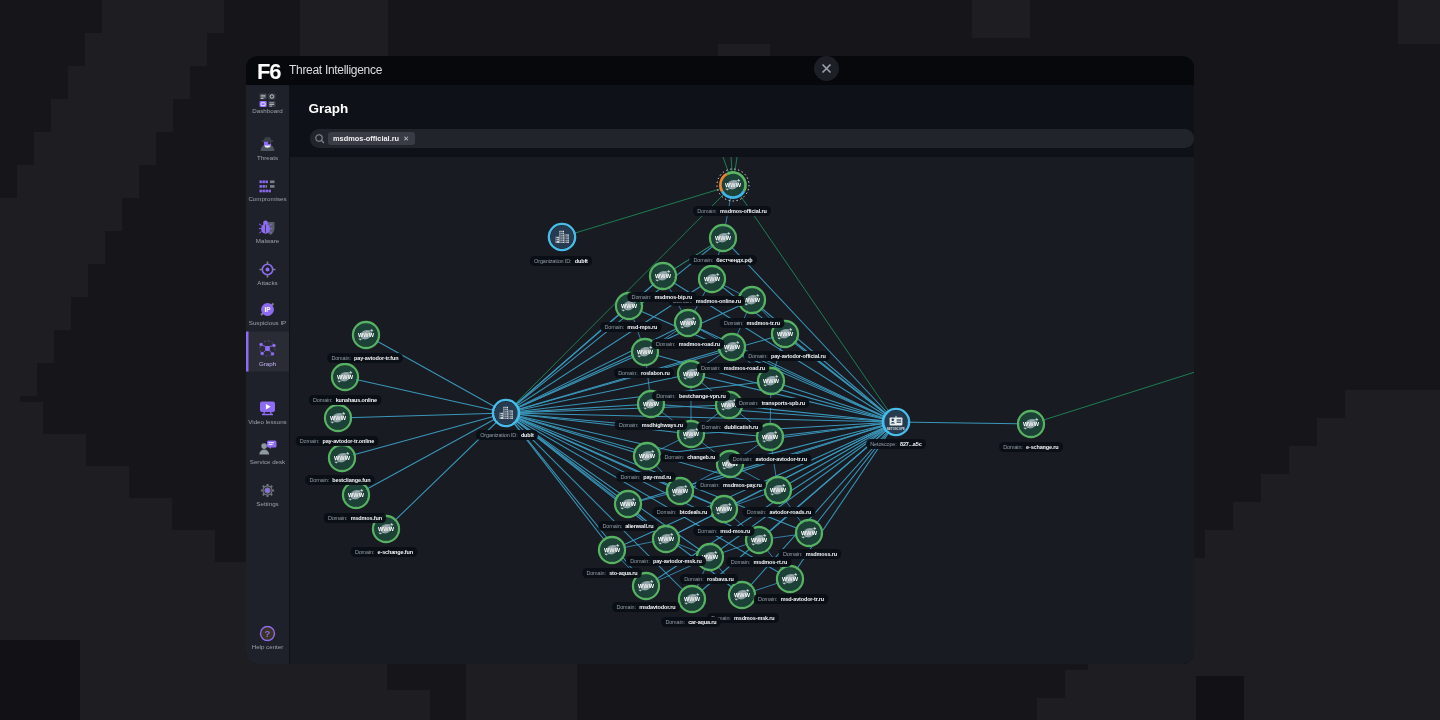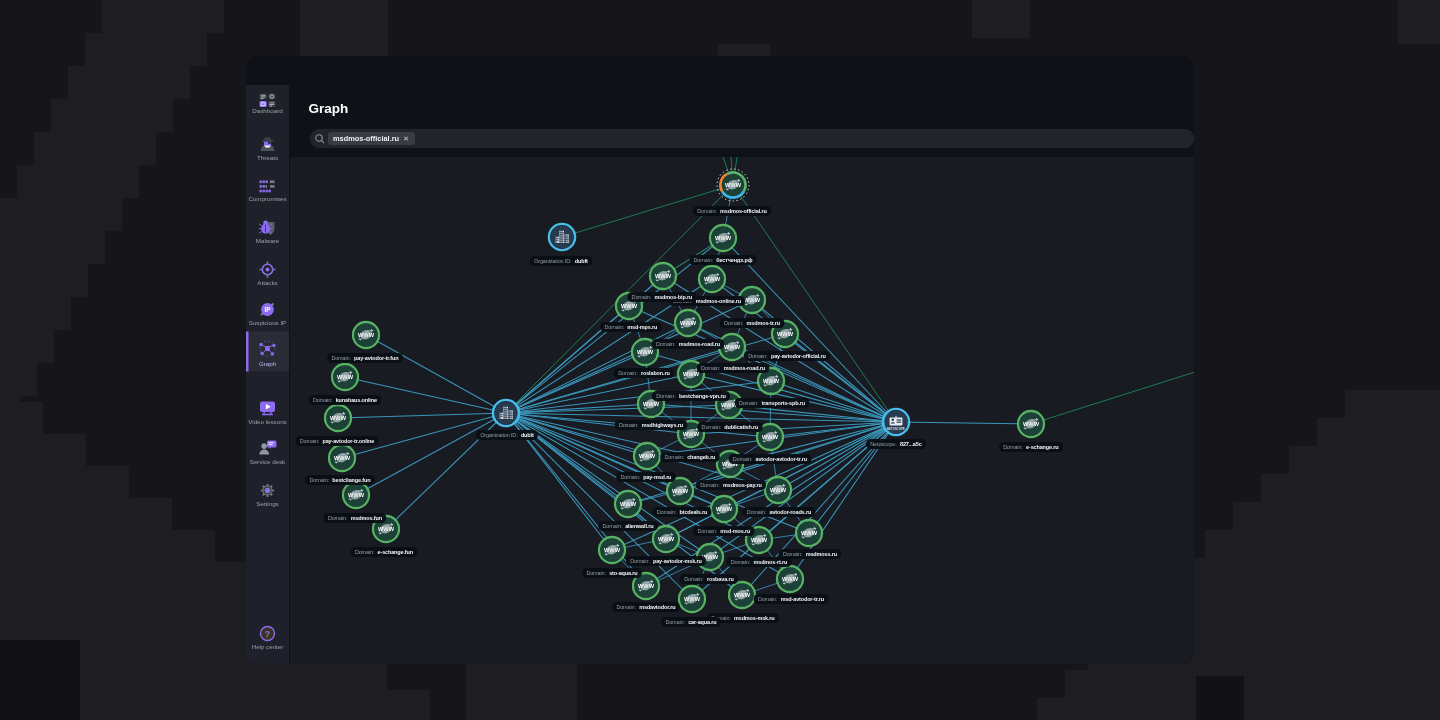--- a/index.html
+++ b/index.html
@@ -26,20 +26,29 @@
 <rect x="972" y="0" width="58" height="38" fill="#1d1d22"></rect>
 <rect x="718" y="44" width="52" height="12" fill="#1d1d22"></rect>
 <rect x="1398" y="0" width="42" height="44" fill="#1d1d22"></rect>
 <rect x="240" y="662" width="112" height="28" fill="#1d1d22"></rect>
 <rect x="466" y="650" width="111" height="70" fill="#1d1d22"></rect>
 <rect x="1088" y="655" width="88" height="35" fill="#1d1d22"></rect>
 <rect x="0" y="640" width="80" height="80" fill="#121216"></rect>
 <rect x="1196" y="676" width="48" height="44" fill="#121216"></rect>
 </svg>
 <div class="win">
+  <div class="topbar">
+    <div class="f6">F6</div>
+    <div class="ti">Threat Intelligence</div>
+    <div class="close">
+        <svg width="11" height="11" viewBox="0 0 11 11">
+          <path d="M1.5 1.5 L9.5 9.5 M9.5 1.5 L1.5 9.5" stroke="#9fa3ab" stroke-width="1.6"></path>
+        </svg>
+      </div>
+  </div>
   <div class="content">
     <div class="title">Graph</div>
     <div class="search">
       <svg width="10" height="10" viewBox="0 0 10 10" style="position:absolute;left:5px;top:4.5px">
           <circle cx="4" cy="4" r="3.2" fill="none" stroke="#8a9097" stroke-width="1.1"></circle>
           <path d="M6.4 6.4 L9 9" stroke="#8a9097" stroke-width="1.1"></path>
         </svg>
       <div class="tag">msdmos-official.ru<span class="tagx">✕</span></div>
     </div>
     <div class="canvas"></div>

